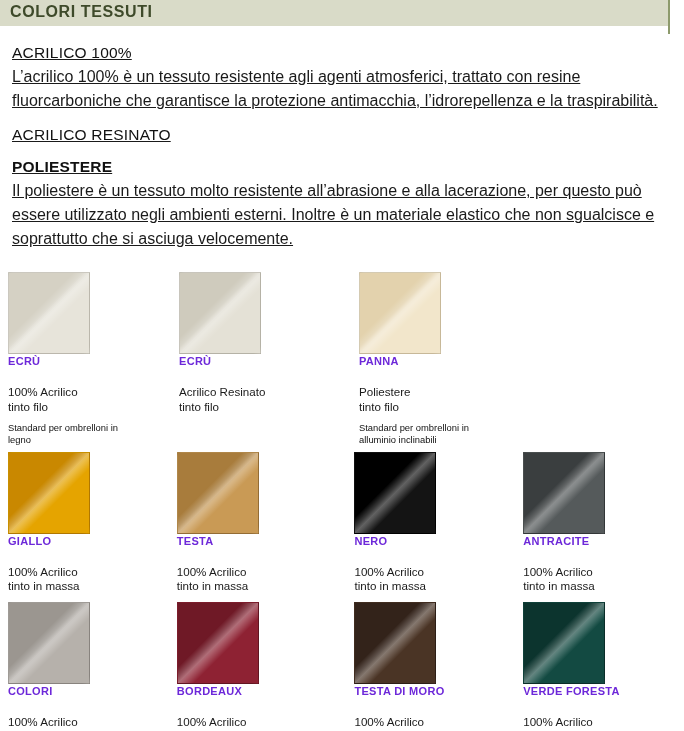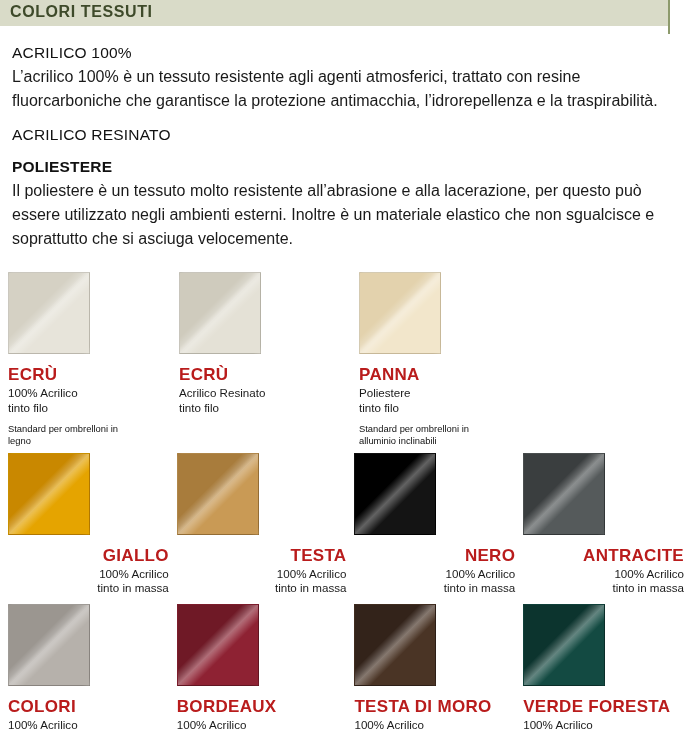--- a/index.html
+++ b/index.html
@@ -48,20 +48,21 @@
     font-size: 16px;
     font-weight: bold;
     letter-spacing: 0.6px;
     color: #3e4a2a;
     font-family: "Liberation Sans", sans-serif;
   }
 
   
   .sections {
     padding: 14px 24px 0 12px;
+    text-decoration: underline;
   }
   .sec {
     margin-bottom: 14px;
   }
   .sec-title {
     font-size: 15.5px;
     font-weight: normal;
     letter-spacing: 0.2px;
     color: #111;
     margin: 0 0 3px 0;
@@ -98,49 +99,49 @@
     overflow: hidden;
     border: 1px solid rgba(0,0,0,0.12);
     box-sizing: border-box;
   }
   
   .swatch .sheen {
     position: absolute;
     inset: 0;
   }
   .name {
-    font-size: 17px;
+    font-size: 11px;
     font-weight: bold;
     letter-spacing: 0.3px;
-    margin-top: 11px;
-    color: #b91c1c;
+    margin-top: 1px;
+    color: #6d28d9;
   }
   .desc {
     font-size: 11.6px;
     line-height: 1.28;
     color: #1a1a1a;
-    margin-top: 1px;
+    margin-top: 18px;
     white-space: pre-line;
   }
   .note {
     font-size: 9.4px;
     font-weight: normal;
     line-height: 1.25;
     color: #111;
     margin-top: 7px;
     white-space: pre-line;
     max-width: 150px;
   }
   .row-1 .cell { width: 171px; }
   .row-1 .cell:nth-child(1) { width: 171px; }
   .row-1 .cell:nth-child(2) { width: 180px; }
   .row-2 .cell:nth-child(2) { width: 180px; }
   .row-3 .cell:nth-child(2) { width: 180px; }
   .row-1 { margin-bottom: 6px; }
-  .row-2 { margin-bottom: 8px; text-align: right; }
+  .row-2 { margin-bottom: 8px; }
 </style>
 </head>
 <body>
 
 <div class="header">
   <div class="header-bar"></div>
   <div class="header-title">COLORI TESSUTI</div>
 </div>
 
 <div class="sections">

